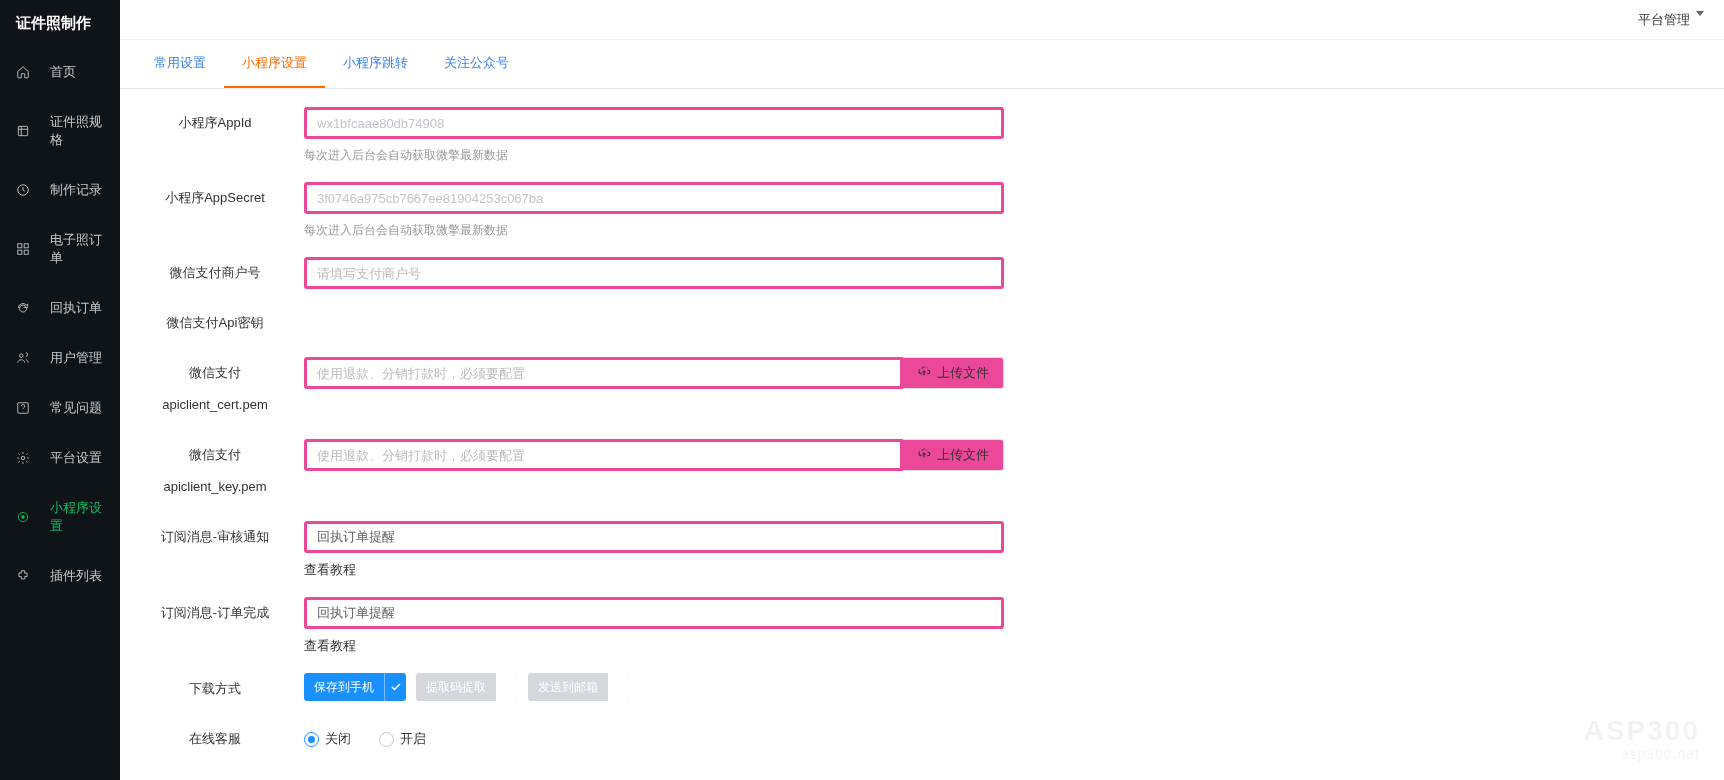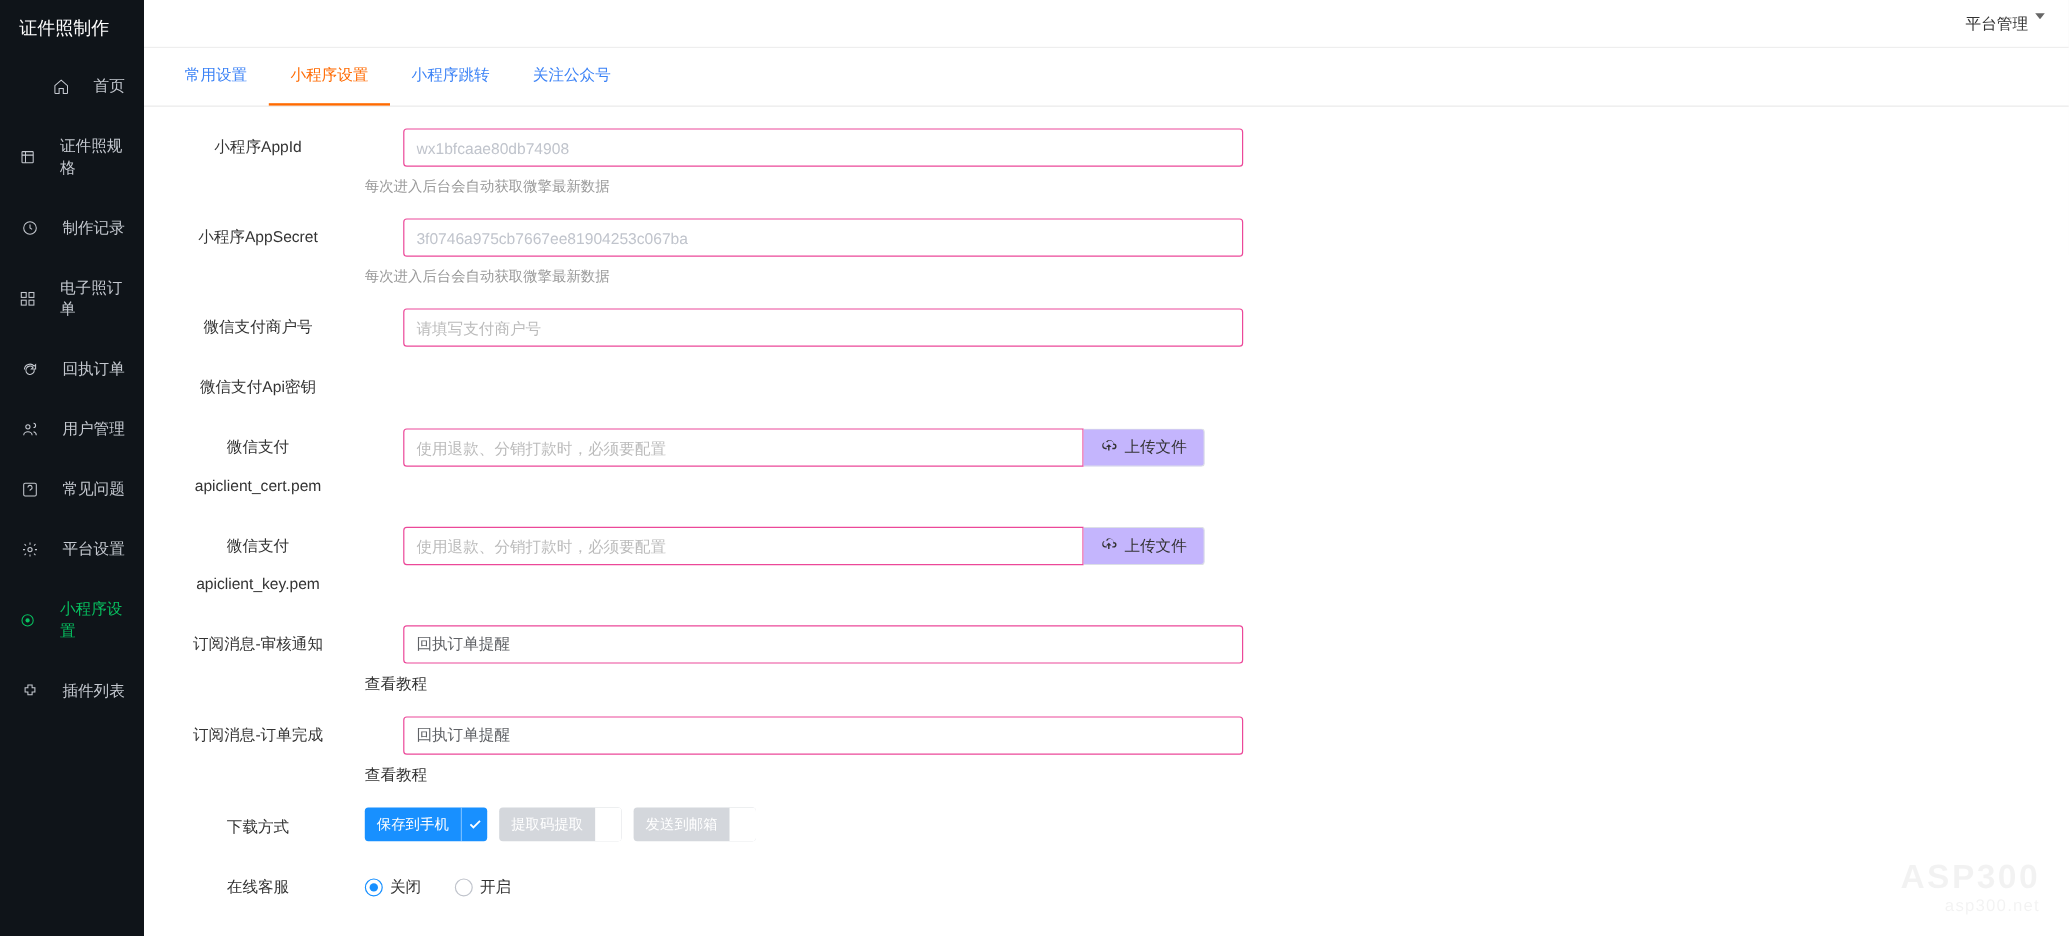--- a/index.html
+++ b/index.html
@@ -1,43 +1,43 @@
 <!DOCTYPE html>
 <html><head>
 <meta charset="utf-8">
 <style>
 * { box-sizing: border-box; margin: 0; padding: 0; }
 body { font-family: -apple-system, "Helvetica Neue", Arial, "PingFang SC", "Microsoft YaHei", sans-serif; font-size: 13px; color: #333; background: #f5f5f5; }
 .app { display: flex; min-height: 100vh; }
 .sidebar { width: 120px; background: #0f1419; color: #c5c9d0; flex-shrink: 0; }
-.sidebar-title { font-size: 15px; font-weight: 400; color: #fff; padding: 14px 16px; }
-.sidebar-item { display: flex; align-items: center; gap: 20px; padding: 16px 16px; cursor: pointer; color: #c5c9d0; font-size: 13px; justify-content: flex-end; }
+.sidebar-title { font-size: 15px; font-weight: 700; color: #fff; padding: 14px 16px; }
+.sidebar-item { display: flex; align-items: center; gap: 20px; padding: 16px 16px; cursor: pointer; color: #c5c9d0; font-size: 13px; }
 .sidebar-item.active { color: #07c160; }
 .sidebar-icon { width: 14px; height: 14px; display: inline-flex; align-items: center; justify-content: center; }
 .sidebar-icon svg { width: 14px; height: 14px; stroke: currentColor; fill: none; stroke-width: 1.5; }
 .main { flex: 1; display: flex; flex-direction: column; background: #f5f5f5; }
 .topbar { height: 40px; background: #fff; display: flex; justify-content: flex-end; align-items: center; padding: 0 20px; border-bottom: 1px solid #eee; }
 .topbar-menu { display: flex; align-items: flex-start; gap: 6px; cursor: pointer; color: #333; font-size: 13px; }
 .caret-down { width: 0; height: 0; border-left: 4px solid transparent; border-right: 4px solid transparent; border-top: 5px solid #666; }
 .content { margin: 0; padding: 0; background: #fff; margin: 0; }
 .tabs { display: flex; border-bottom: 1px solid #e6e6e6; padding: 0 16px; background: #fff; }
 .tab { padding: 14px 18px; cursor: pointer; color: #3b82f6; font-size: 13px; border-bottom: 2px solid transparent; }
 .tab.active { color: #ff6a00; border-bottom-color: #ff6a00; }
 .form { padding: 18px 24px; background: #fff; }
 .form-row { display: flex; align-items: flex-start; margin-bottom: 18px; }
 .form-label { width: 160px; text-align: center; padding-right: 18px; color: #333; font-size: 13px; line-height: 32px; white-space: pre-line; }
 .form-control { flex: 0 0 700px; max-width: 700px; }
-.form-input { width: 100%; height: 32px; border: 1px solid #ec4899; border-radius: 3px; padding: 0 10px; font-size: 13px; color: #606266; background: #fff; margin-left: 32px; }
+.form-input { width: 100%; height: 32px; border: 3px solid #ec4899; border-radius: 3px; padding: 0 10px; font-size: 13px; color: #606266; background: #fff; }
 .form-input::placeholder { color: #bbb; }
 .form-input[readonly] { color: #c0c4cc; }
 .form-hint { font-size: 12px; color: #999; margin-top: 8px; }
 .form-link { font-size: 13px; color: #333; margin-top: 8px; display: inline-block; cursor: pointer; }
 .upload-row { display: flex; gap: 0; }
 .upload-row .form-input { border-top-right-radius: 0; border-bottom-right-radius: 0; }
-.upload-btn { height: 32px; border: 1px solid #dcdfe6; border-left: none; border-top-right-radius: 3px; border-bottom-right-radius: 3px; background: #c4b5fd; padding: 0 14px; display: inline-flex; align-items: center; gap: 6px; cursor: pointer; font-size: 13px; color: #333; white-space: nowrap; }
+.upload-btn { height: 32px; border: 1px solid #dcdfe6; border-left: none; border-top-right-radius: 3px; border-bottom-right-radius: 3px; background: #ec4899; padding: 0 14px; display: inline-flex; align-items: center; gap: 6px; cursor: pointer; font-size: 13px; color: #333; white-space: nowrap; }
 .upload-btn svg { width: 14px; height: 14px; fill: #333; }
 .radios { display: flex; gap: 28px; align-items: center; height: 32px; }
 .radio { display: inline-flex; align-items: center; gap: 6px; cursor: pointer; }
 .radio-dot { width: 15px; height: 15px; border: 1px solid #c0c4cc; border-radius: 50%; position: relative; }
 .radio.checked .radio-dot { border-color: #1890ff; }
 .radio.checked .radio-dot::after { content: ""; position: absolute; width: 7px; height: 7px; background: #1890ff; border-radius: 50%; top: 3px; left: 3px; }
 .download-opts { display: flex; gap: 10px; align-items: center; }
 .dl-btn { height: 28px; display: inline-flex; align-items: center; border-radius: 3px; overflow: hidden; font-size: 12px; cursor: pointer; }
 .dl-btn .dl-label { padding: 0 10px; display: inline-flex; align-items: center; height: 100%; }
 .dl-btn .dl-check { width: 22px; height: 100%; display: inline-flex; align-items: center; justify-content: center; border-left: 1px solid rgba(255,255,255,0.4); }

